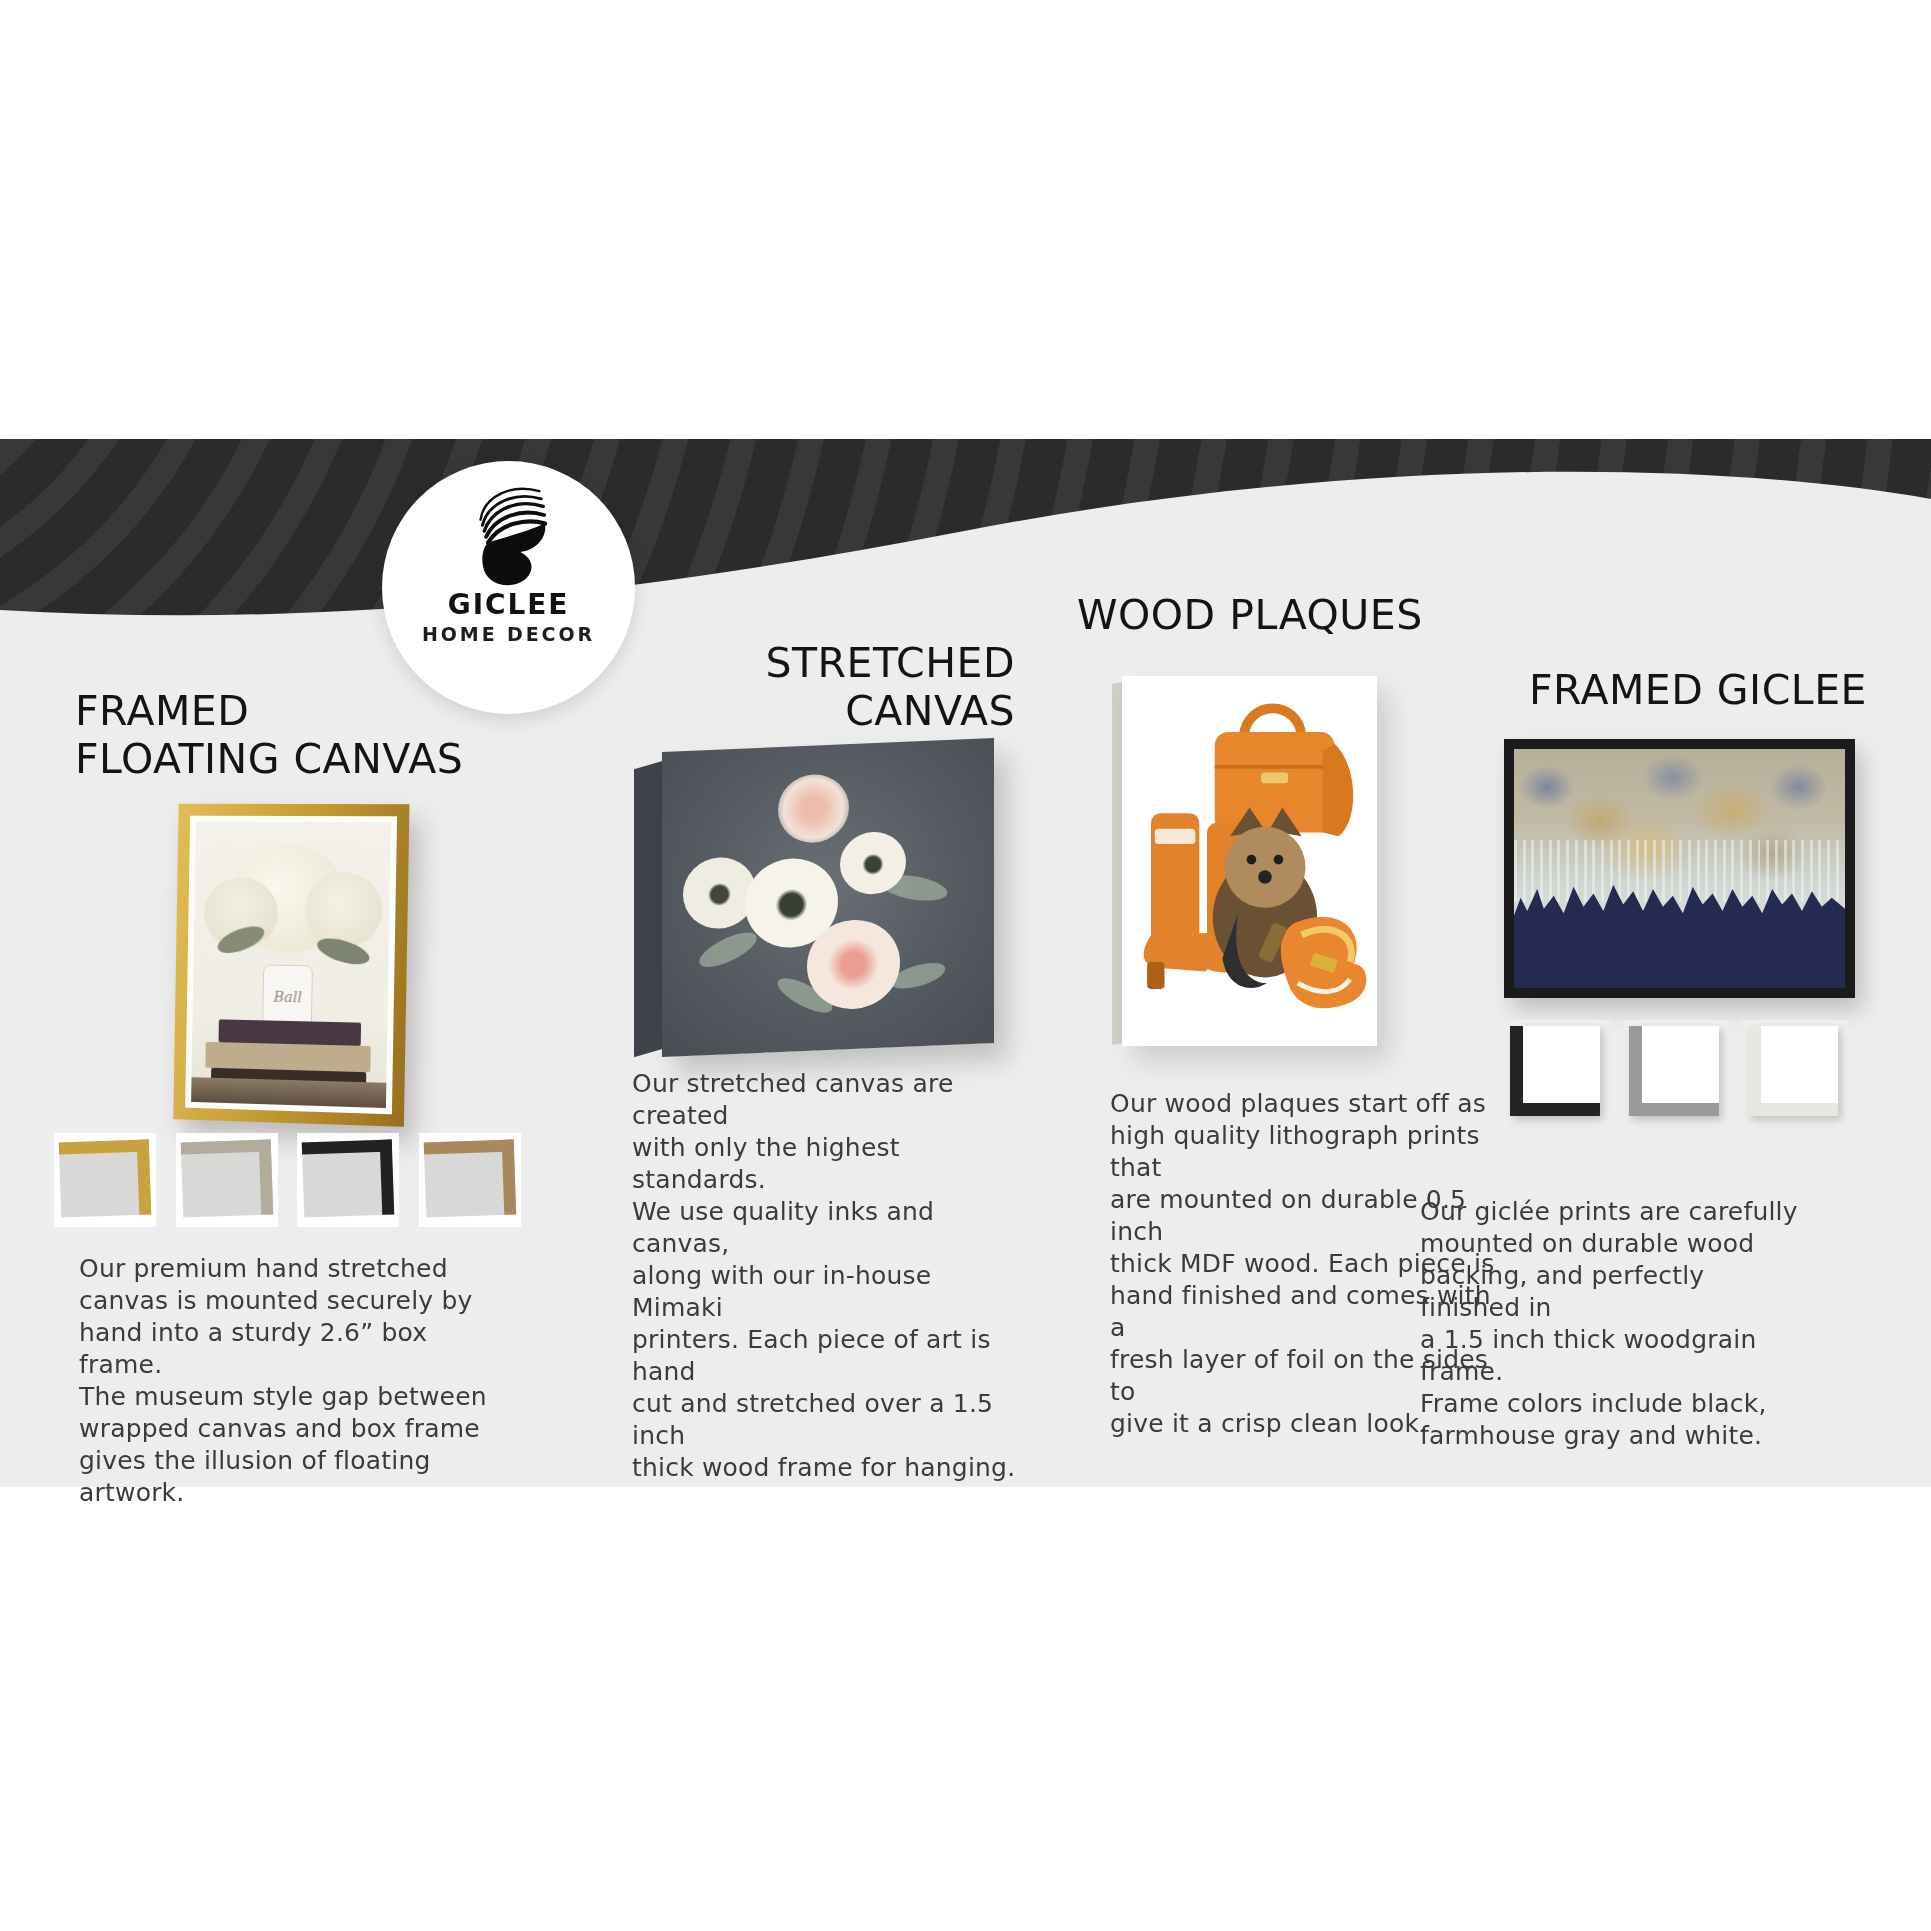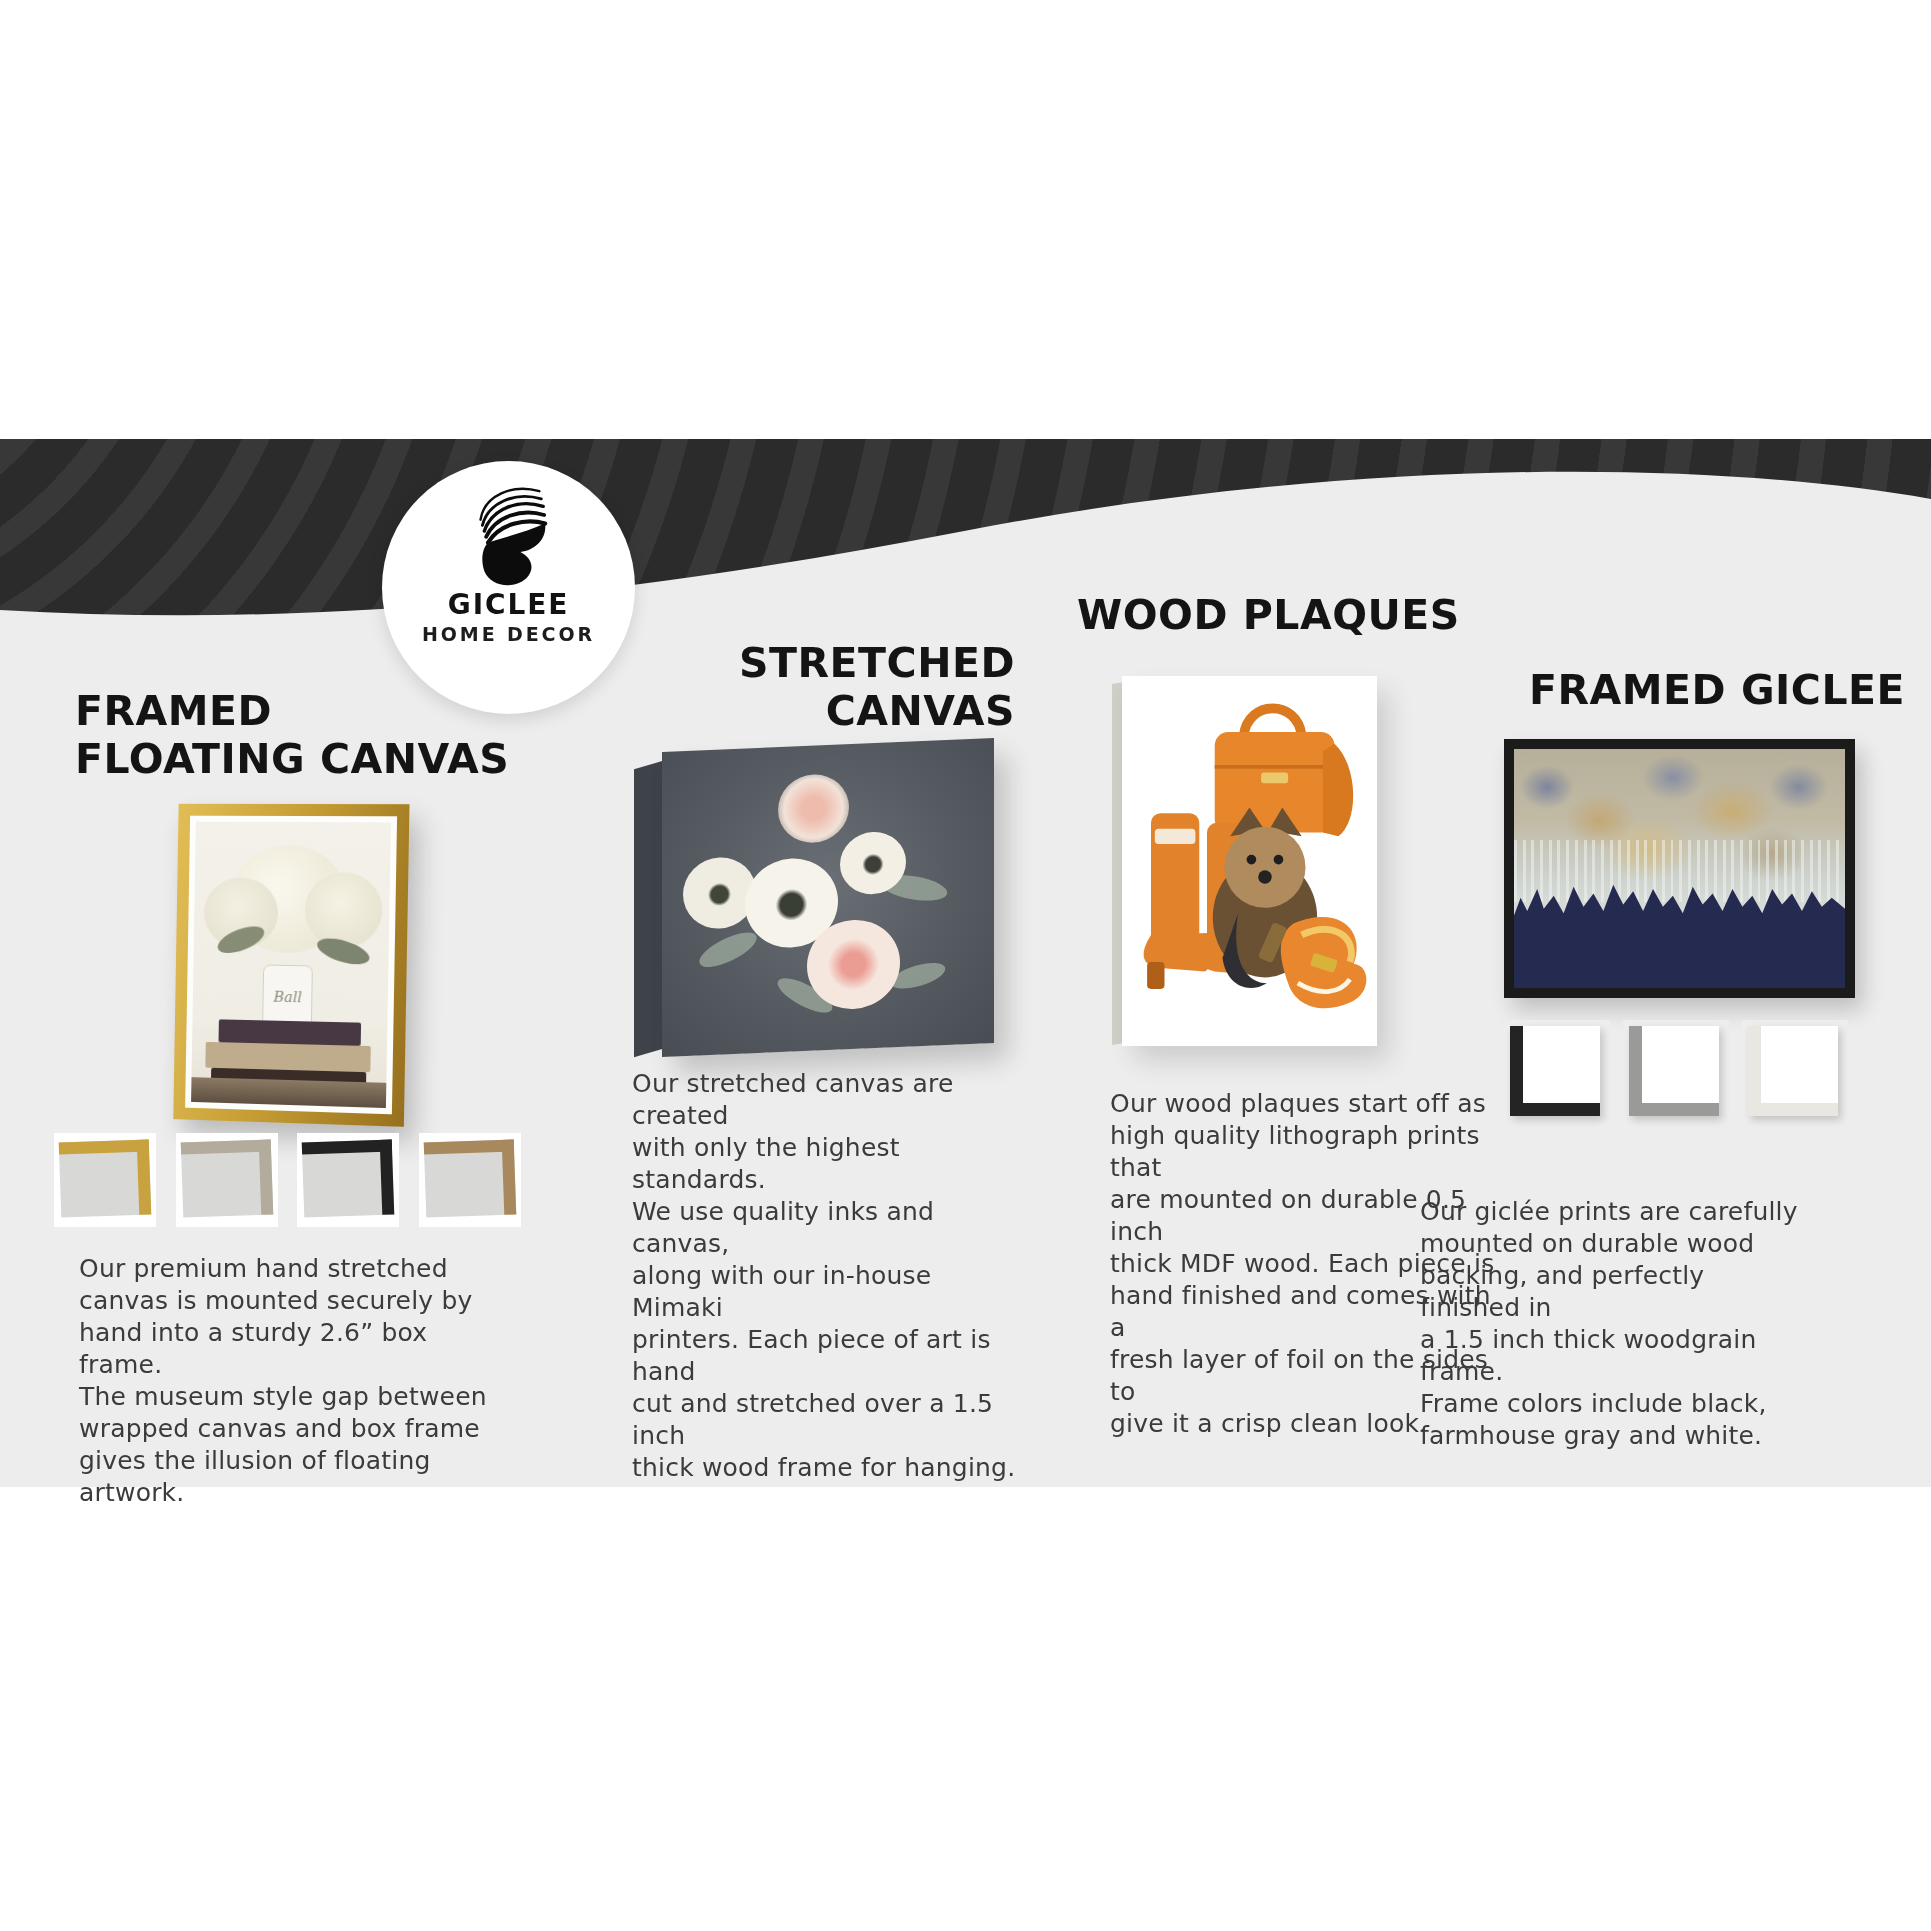--- a/index.html
+++ b/index.html
@@ -16,21 +16,21 @@
 
   
   .badge{left:382px;top:461px;width:253px;height:253px;border-radius:50%;background:#ffffff;
          box-shadow:0 5.8px 17.4px rgba(0,0,0,.12);text-align:center;}
   .brand-name{left:0;top:127px;width:253px;text-align:center;font-weight:bold;font-size:28px;
               letter-spacing:1.9px;color:#121212;}
   .brand-tagline{left:0;top:162px;width:253px;text-align:center;font-size:19px;font-weight:bold;
                  letter-spacing:2.9px;color:#1d1d1d;}
 
   
-  .h1{font-weight:700;font-size:41px;line-height:1.18;color:#141414;white-space:pre-line;letter-spacing:0.5px;}
+  .h1{font-weight:400;font-size:41px;line-height:1.18;color:#141414;white-space:pre-line;letter-spacing:0.5px;}
   .body-text{font-size:25px;line-height:32px;color:#3b3b3b;white-space:pre-line;letter-spacing:0.2px;}
 
   
   .float-frame{left:174px;top:804px;width:232px;height:319px;box-sizing:border-box;padding:11.6px;
      background:linear-gradient(100deg,#e2bd56 0%,#c59c33 48%,#97701e 100%);
      transform:perspective(1062px) rotateY(-6deg) rotate(1deg);
      box-shadow:9.7px 15.4px 25px rgba(0,0,0,.22);}
   .float-gap{width:100%;height:100%;box-sizing:border-box;background:#fdfdfb;padding:6.8px;}
   .float-canvas{position:relative;width:100%;height:100%;overflow:hidden;
      background:linear-gradient(180deg,#f3f1e9 0%,#efede4 70%,#e7e2d5 100%);}

